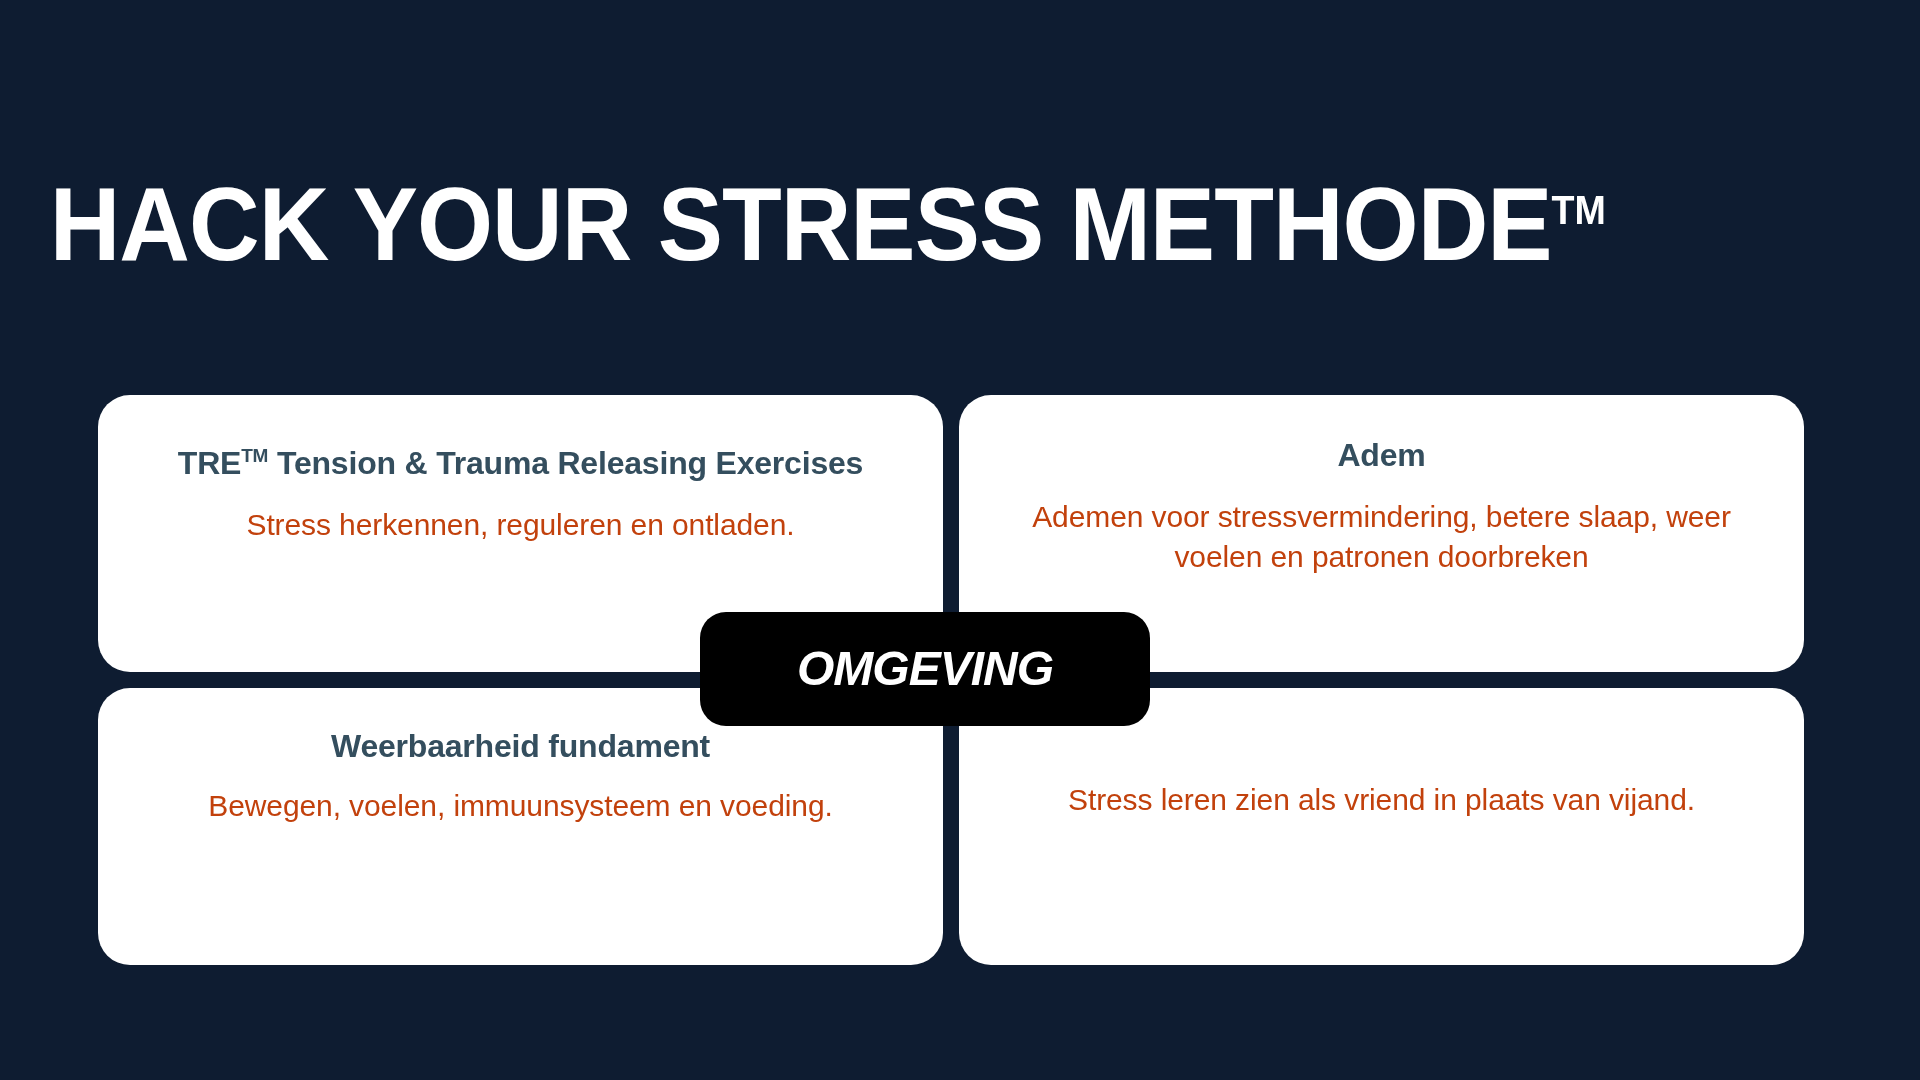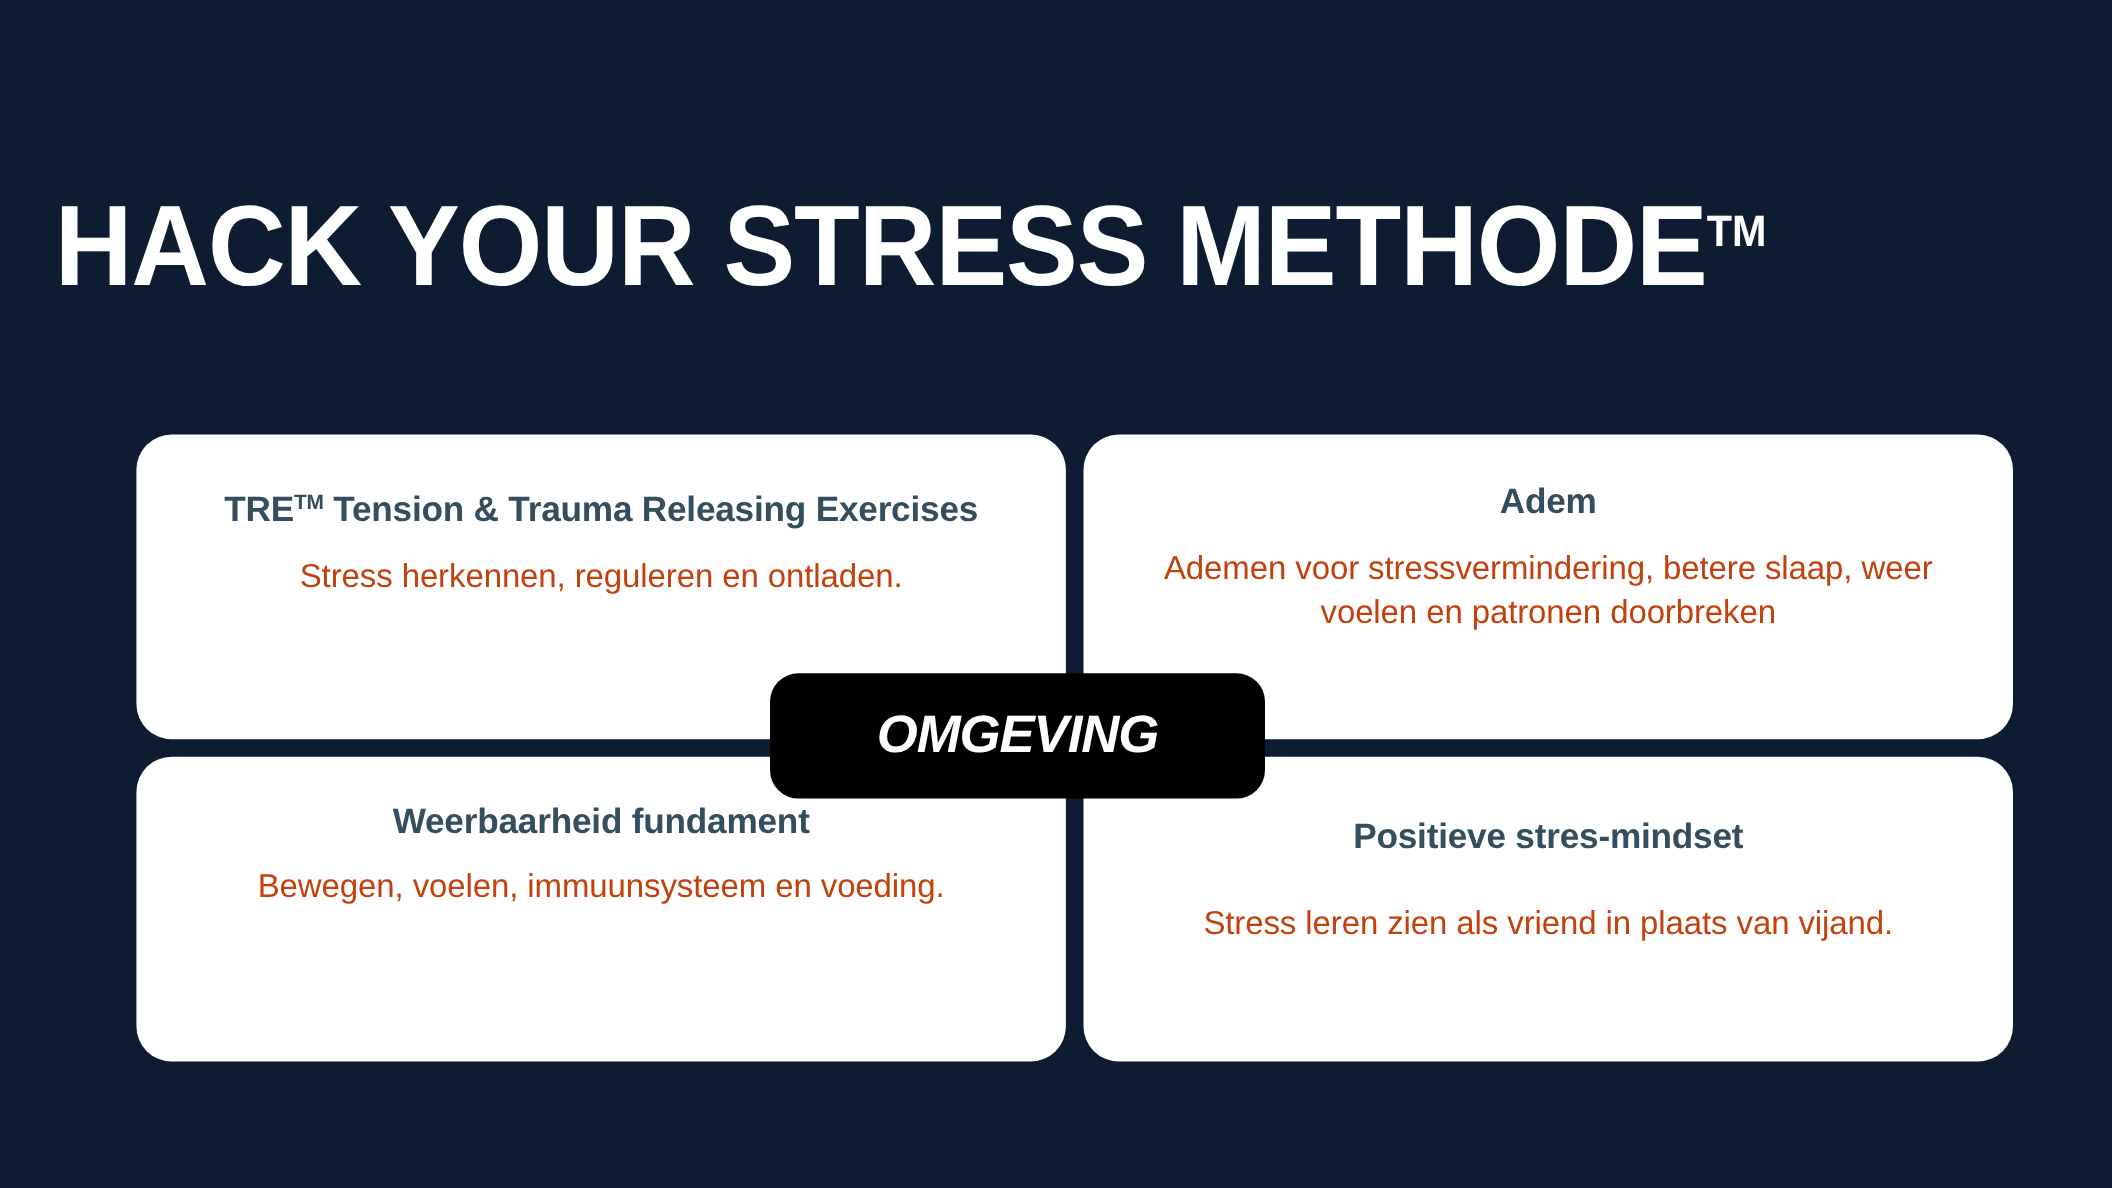--- a/index.html
+++ b/index.html
@@ -46,21 +46,21 @@
   .slide-title .tm {
     font-size: 40px;
     vertical-align: super;
     line-height: 1;
     letter-spacing: 0;
   }
 
   
   .grid {
     position: absolute;
-    left: 124px;
+    left: 98px;
     top: 395px;
     width: 1702px;
     height: 578px;
     display: grid;
     grid-template-columns: 845px 845px;
     grid-template-rows: 277px 277px;
     column-gap: 12px;
     row-gap: 24px;
     gap: 16px;
   }
@@ -157,21 +157,20 @@
       <h2 class="card-title"><span>Adem</span></h2>
       <p class="card-body">Ademen voor stressvermindering, betere slaap, weer voelen en patronen doorbreken</p>
     </div>
 
     <div class="card card-weerbaarheid">
       <h2 class="card-title"><span>Weerbaarheid fundament</span></h2>
       <p class="card-body">Bewegen, voelen, immuunsysteem en voeding.</p>
     </div>
 
     <div class="card card-mindset">
-      <h2 class="card-title"><span>Positieve stres-mindset</span></h2>
       <p class="card-body">Stress leren zien als vriend in plaats van vijand.</p>
     </div>
 
   </div>
 
   <div class="badge">
     <span class="badge-label">OMGEVING</span>
   </div>
 
 </div>

